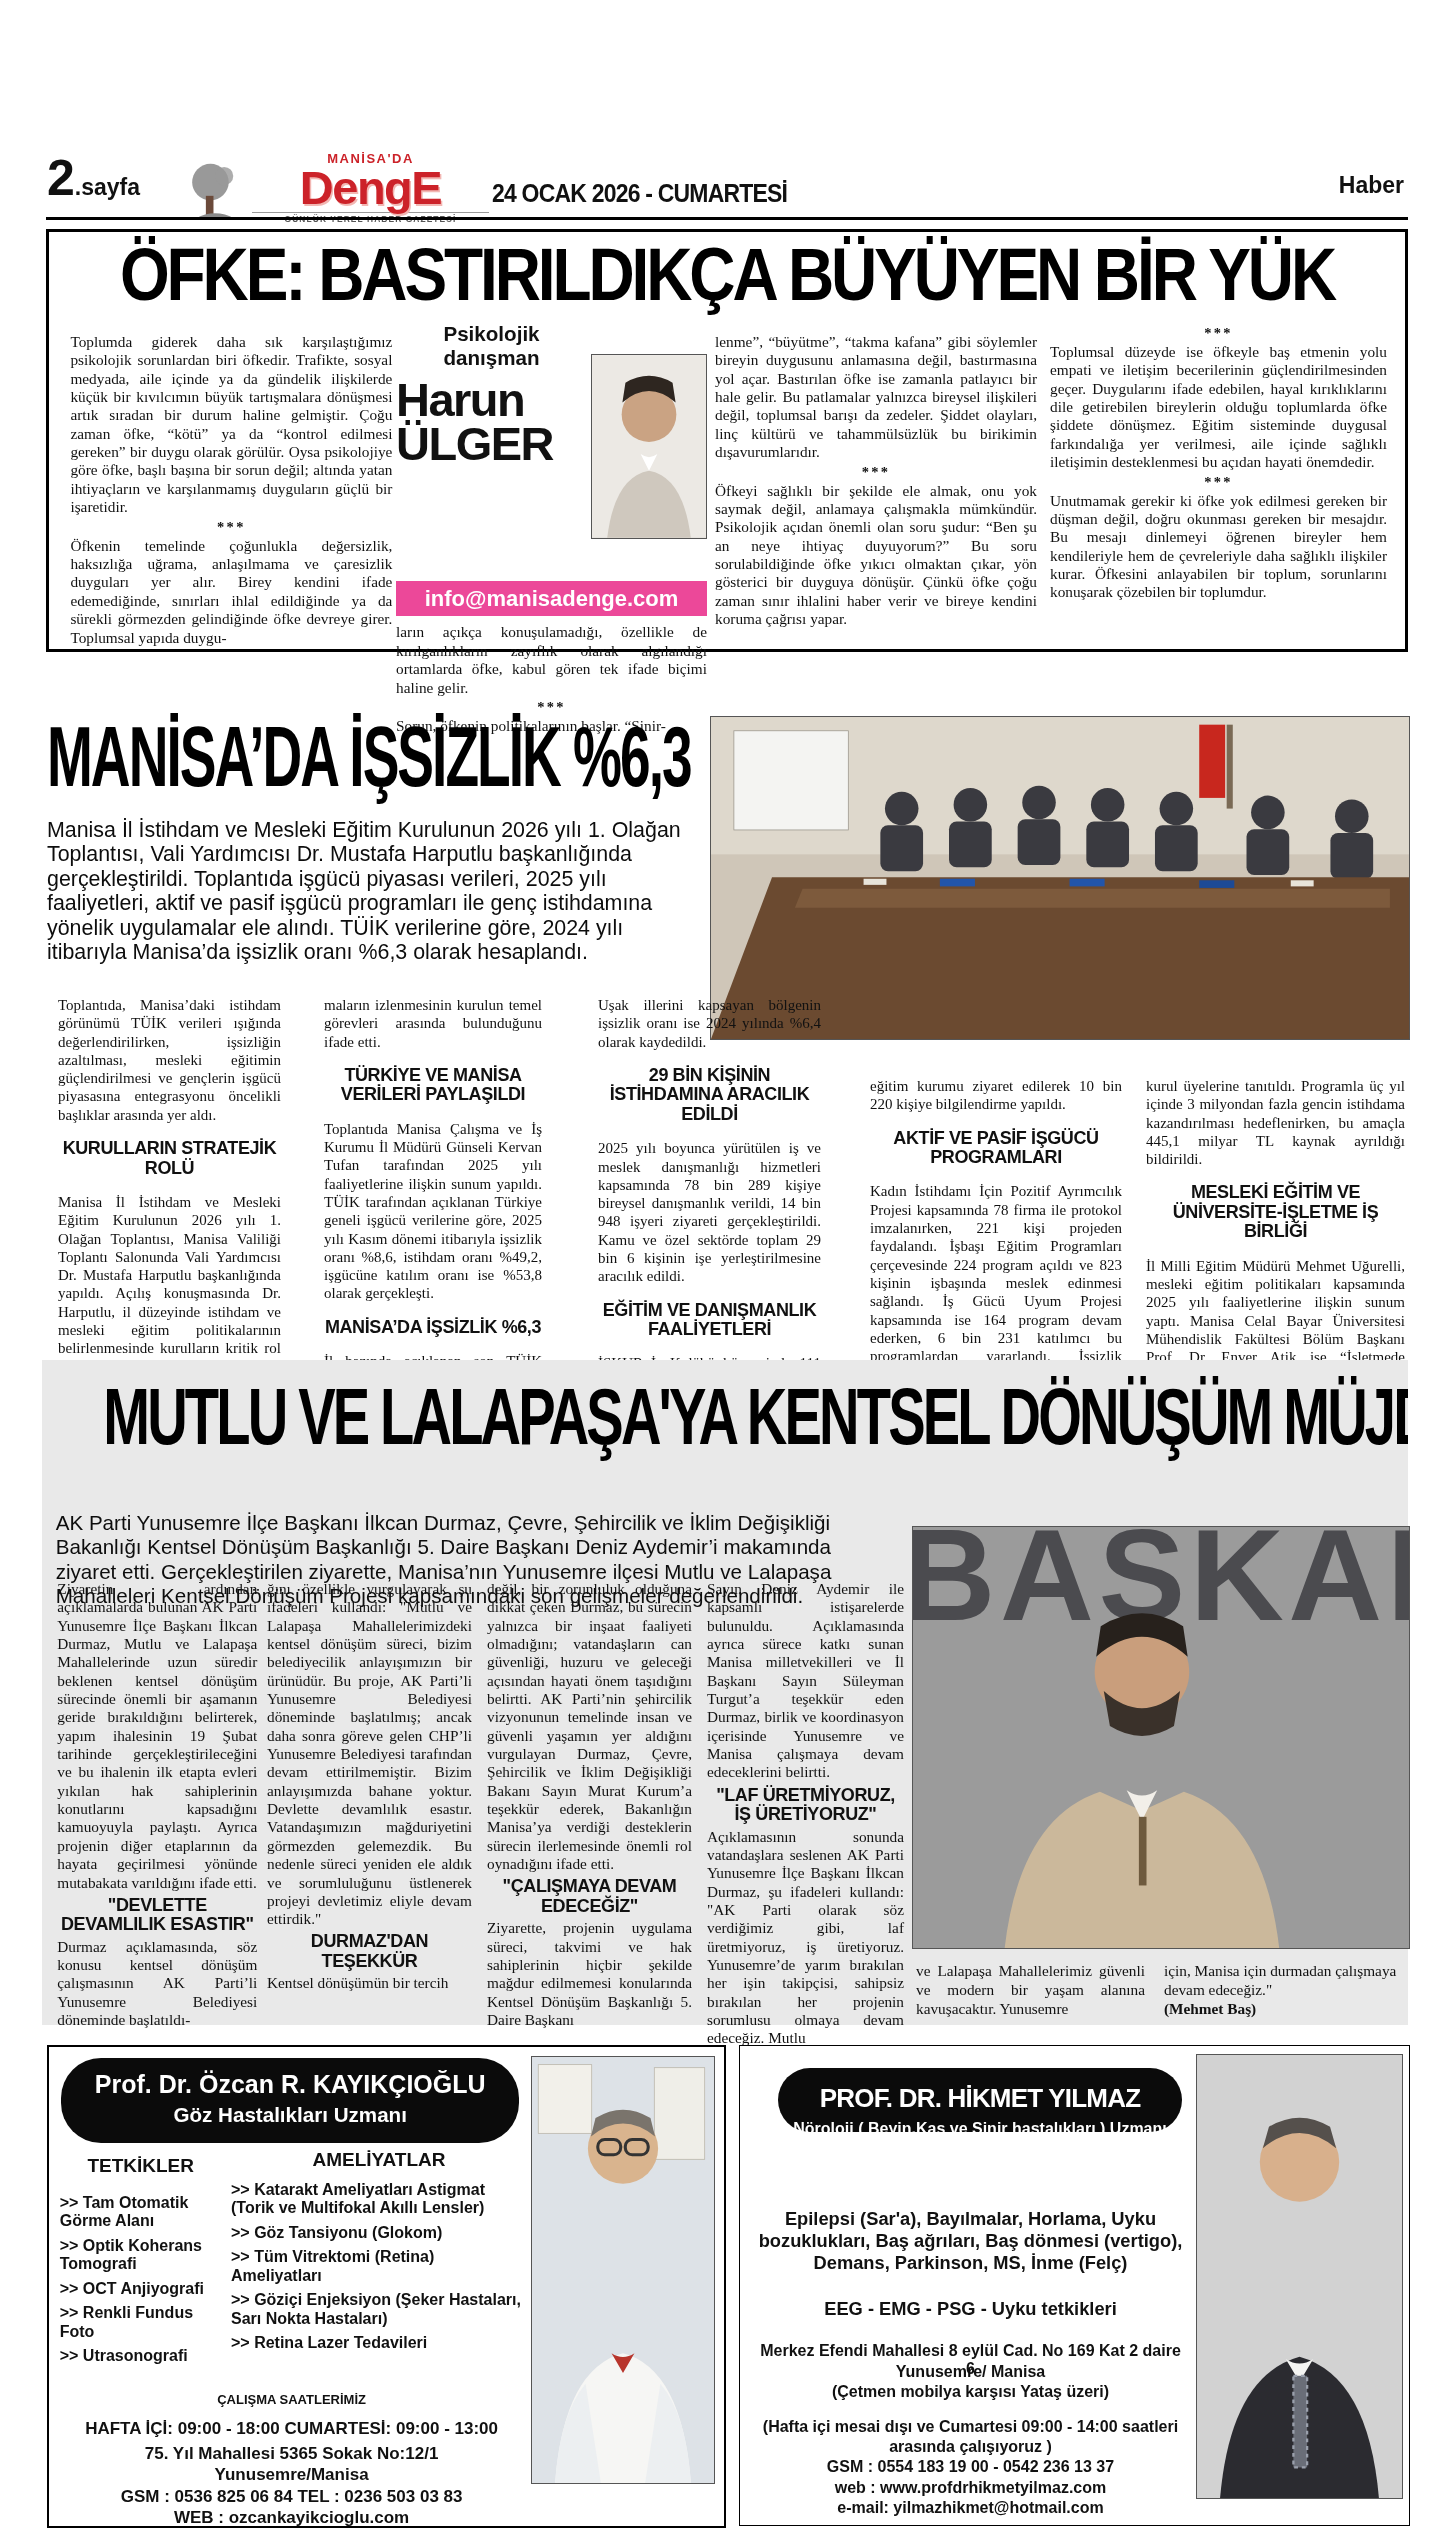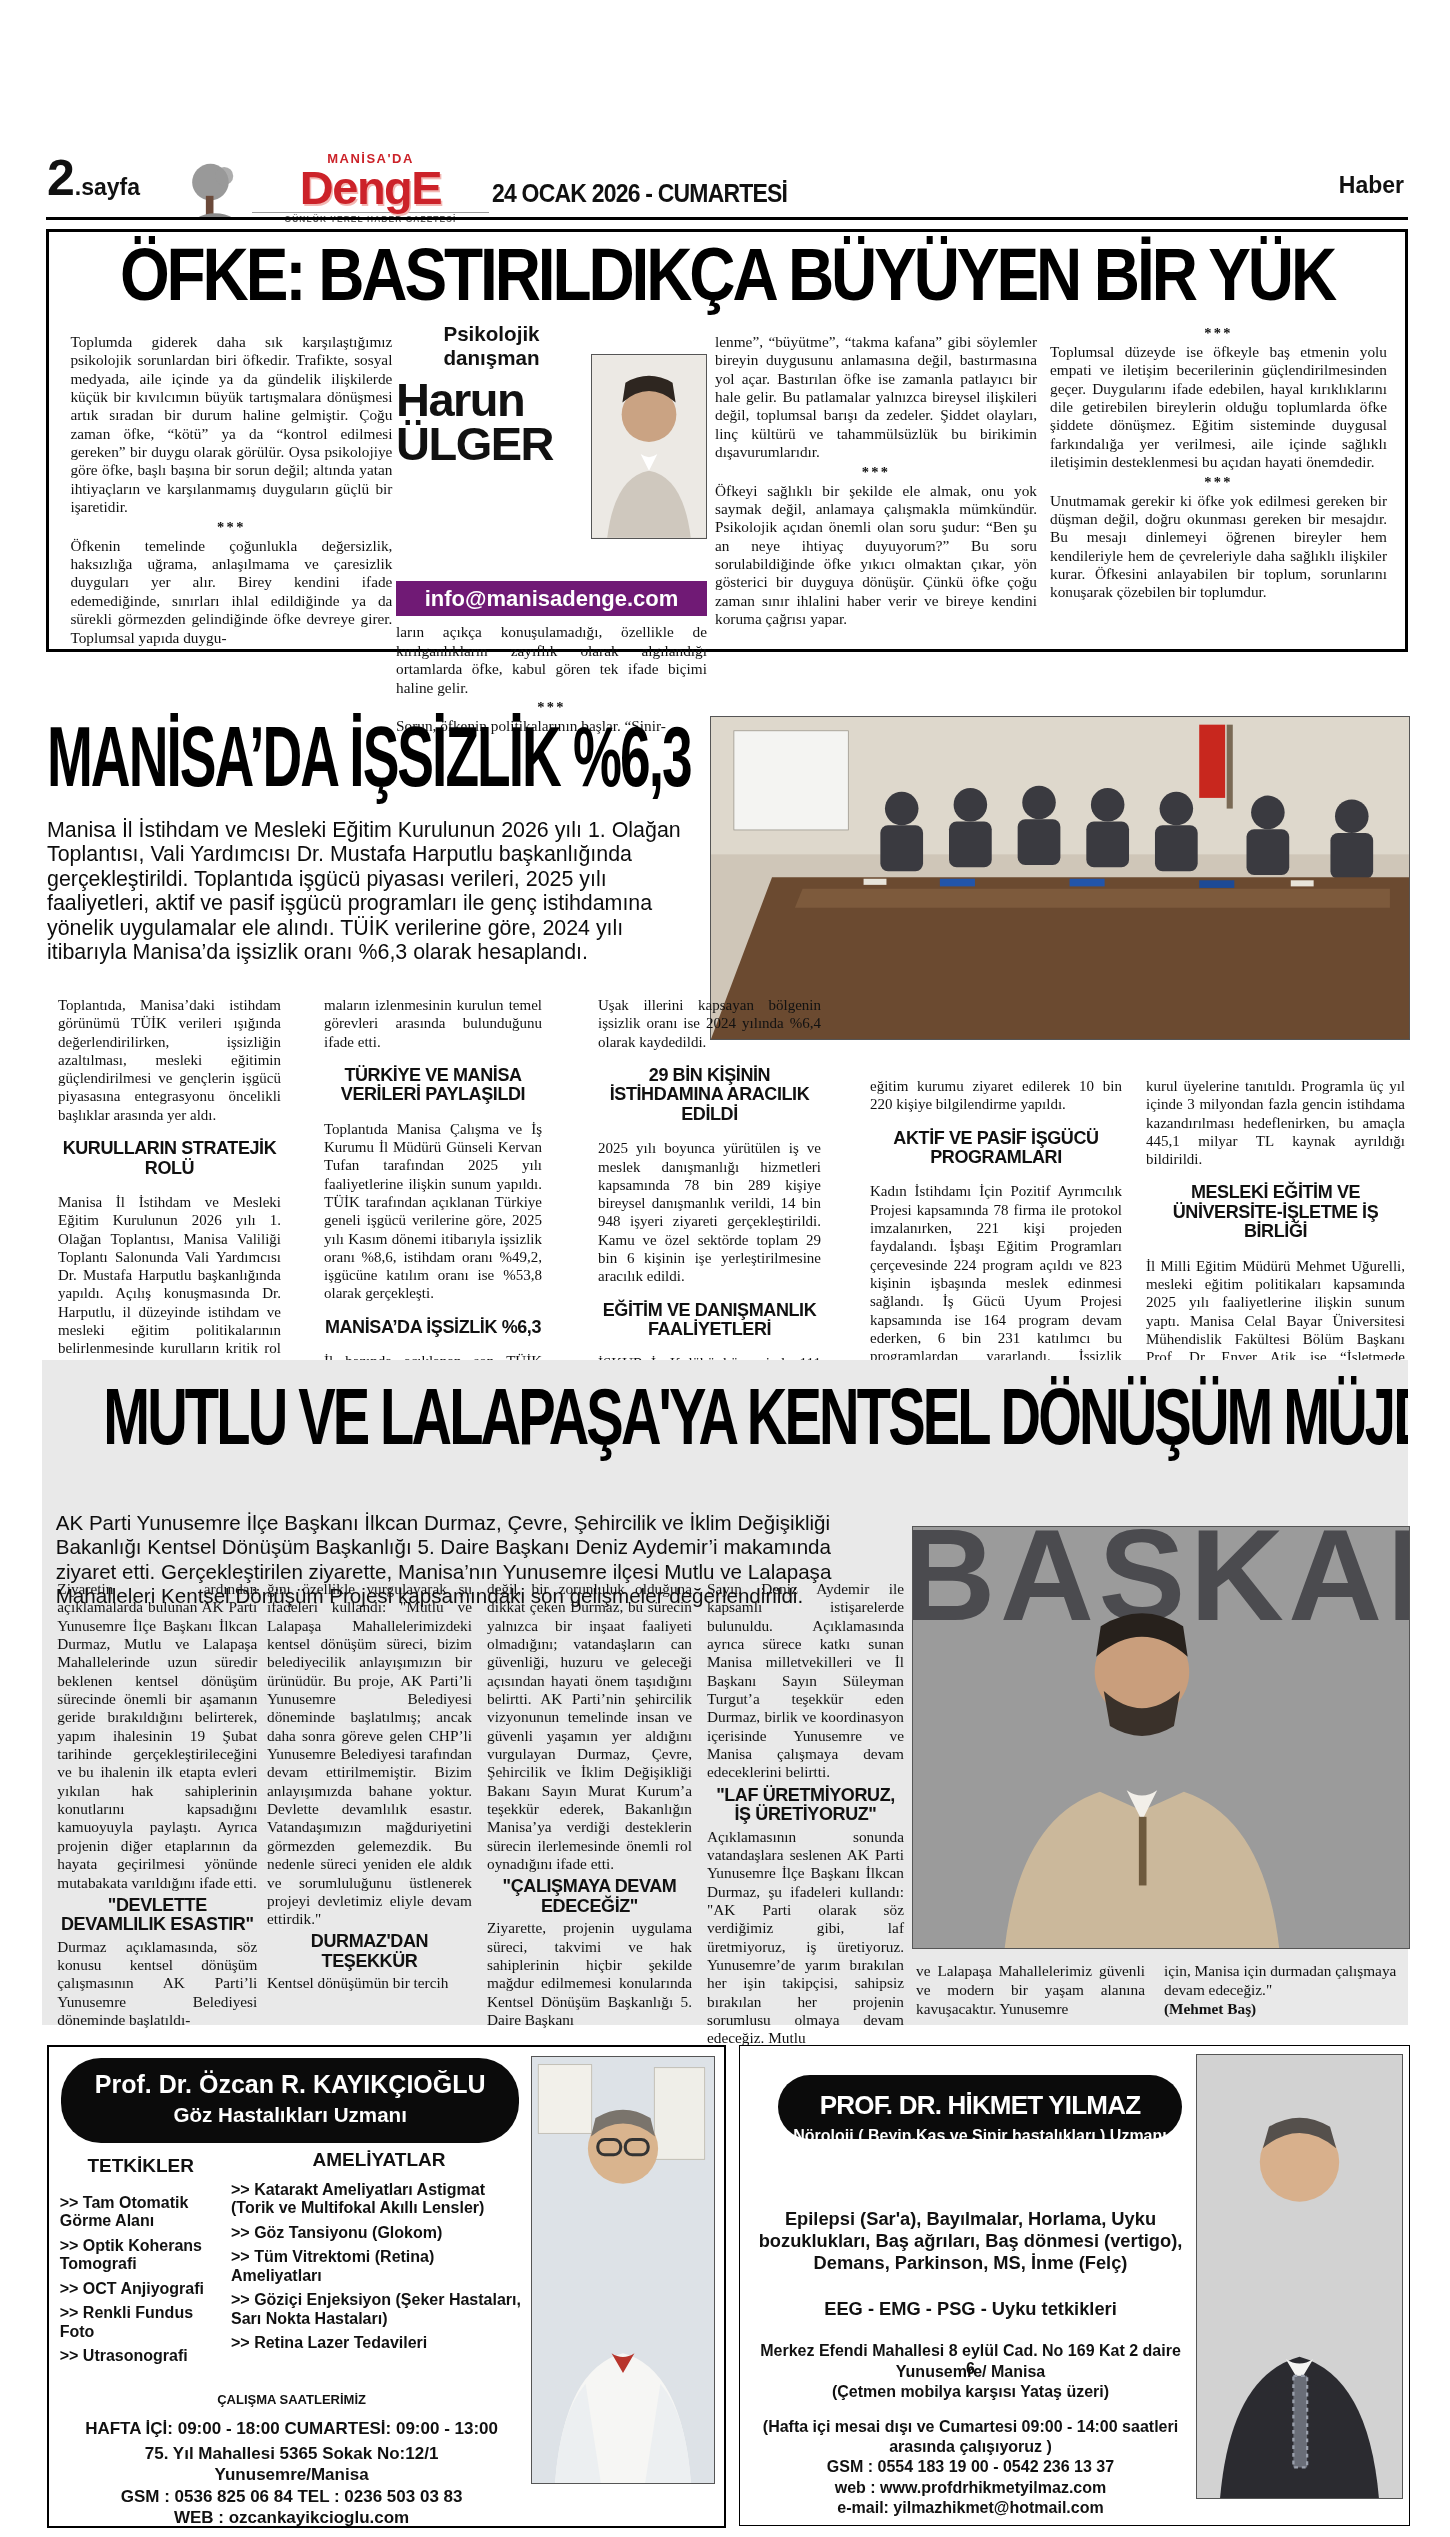--- a/index.html
+++ b/index.html
@@ -10,21 +10,21 @@
   .serifbody{font-family:"Liberation Serif",serif;text-align:justify;}
   .colbody{font-size:15.3px;line-height:1.2;}
   .colbody2{font-size:15px;line-height:1.22;}
   .colbody p{margin:0 0 1.5px 0;}
   .stars{text-align:center;font-weight:bold;font-size:14.5px;letter-spacing:2.3px;line-height:1.3;}
   .subhead{font-family:"Liberation Sans",sans-serif;font-weight:700;text-align:center;
            font-size:18px;line-height:1.08;letter-spacing:-0.4px;margin:3.8px 0 3.1px 0;}
   .bigtitle{font-family:"Liberation Sans",sans-serif;font-weight:900;white-space:nowrap;
             letter-spacing:-3.1px;color:#000;}
   .boxed{border:3.1px solid #000;background:#fff;}
-  .redbar{background:#701a75;color:#fff;font-family:"Liberation Sans",sans-serif;
+  .redbar{background:#ec4899;color:#fff;font-family:"Liberation Sans",sans-serif;
           font-weight:700;text-align:center;}
   .adbox{border:2.3px solid #000;background:#fff;}
   .adbanner{background:#0b0b0b;color:#fff;border-radius:40px;text-align:center;
             font-family:"Liberation Sans",sans-serif;}
   .adtxt{font-family:"Liberation Sans",sans-serif;font-weight:700;text-align:center;}
   .aditem{margin:0 0 6.1px 0;line-height:1.15;}
   .photo-frame{border:0.8px solid #555;overflow:hidden;}
   .capt{font-size:15.3px;line-height:1.25;text-align:justify;}
   .hairline{background:#000;}
 </style>
@@ -273,21 +273,21 @@
     <div class="abs adtxt" style="left:7.6px;top:345px;width:470px;font-size:13px;">ÇALIŞMA SAATLERİMİZ</div>
     <div class="abs adtxt" style="left:7.6px;top:372px;width:470px;font-size:17px;">HAFTA İÇİ: 09:00 - 18:00   CUMARTESİ: 09:00 - 13:00</div>
     <div class="abs adtxt" style="left:7.6px;top:397px;width:470px;font-size:17px;">75. Yıl Mahallesi 5365 Sokak No:12/1</div>
     <div class="abs adtxt" style="left:7.6px;top:418px;width:470px;font-size:17px;">Yunusemre/Manisa</div>
     <div class="abs adtxt" style="left:7.6px;top:440px;width:470px;font-size:17px;">GSM : 0536 825 06 84 TEL : 0236 503 03 83</div>
     <div class="abs adtxt" style="left:7.6px;top:461px;width:470px;font-size:17px;text-align:center;">WEB : ozcankayikcioglu.com</div>
 
   </div>
 
   <div class="abs adbox" style="left:739px;top:2045px;width:669px;height:479px;border-width:1.5px;">
-    <div class="adbanner" style="position:absolute;left:38px;top:29px;width:404px;height:64px;">
+    <div class="adbanner" style="position:absolute;left:38px;top:22px;width:404px;height:64px;">
       <div style="font-size:26px;font-weight:900;padding-top:15.3px;letter-spacing:-0.8px;">PROF. DR. HİKMET YILMAZ</div>
       <div style="font-size:16px;font-weight:700;margin-top:6.1px;">Nöroloji ( Beyin,Kas ve Sinir hastalıkları ) Uzmanı</div>
     </div>
 
     <div class="abs photo-frame" style="left:456px;top:7.6px;width:205px;height:443px;background:#d6d6d6;">
       <svg width="205" height="443" viewBox="0 0 268 580">
         <rect width="268" height="580" fill="#d2d2d2"></rect>
         <circle cx="134" cy="140" r="52" fill="#d8b08c"></circle>
         <path d="M86 122 q48 -40 96 0 l-8 -28 q-40 -24 -80 0 z" fill="#55504c"></path>
         <path d="M30 580 q14 -160 104 -185 q90 25 104 185 z" fill="#2b2b30"></path>

